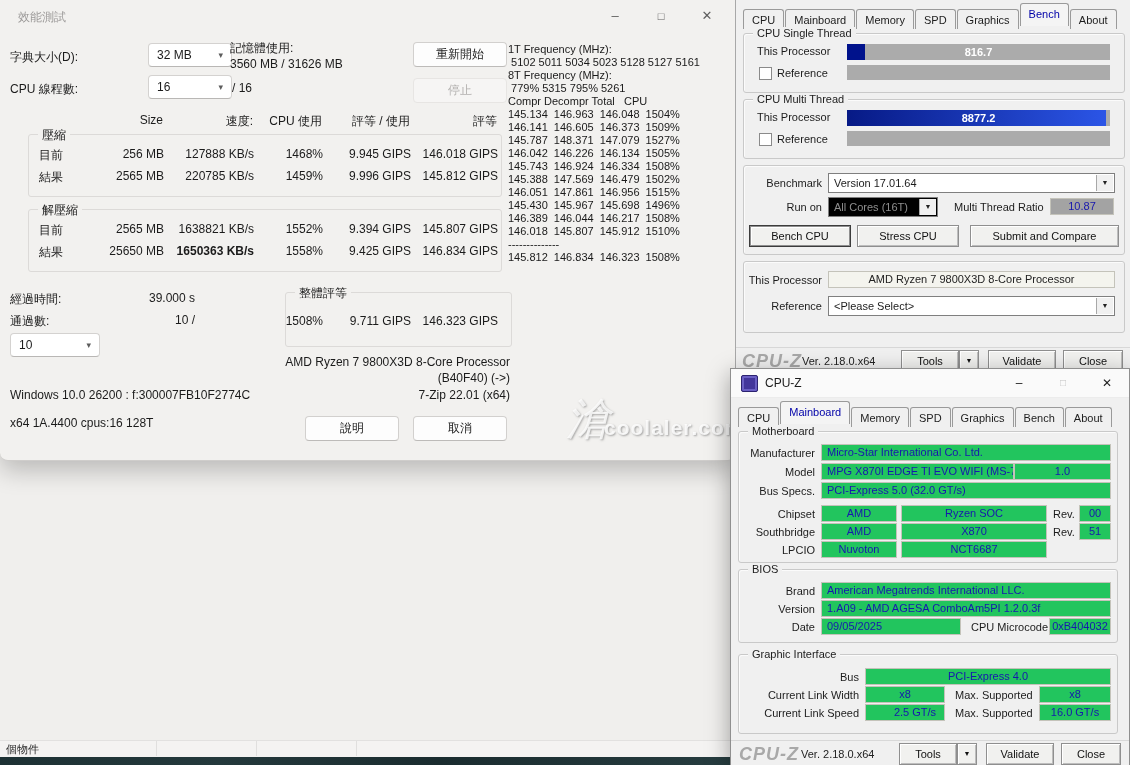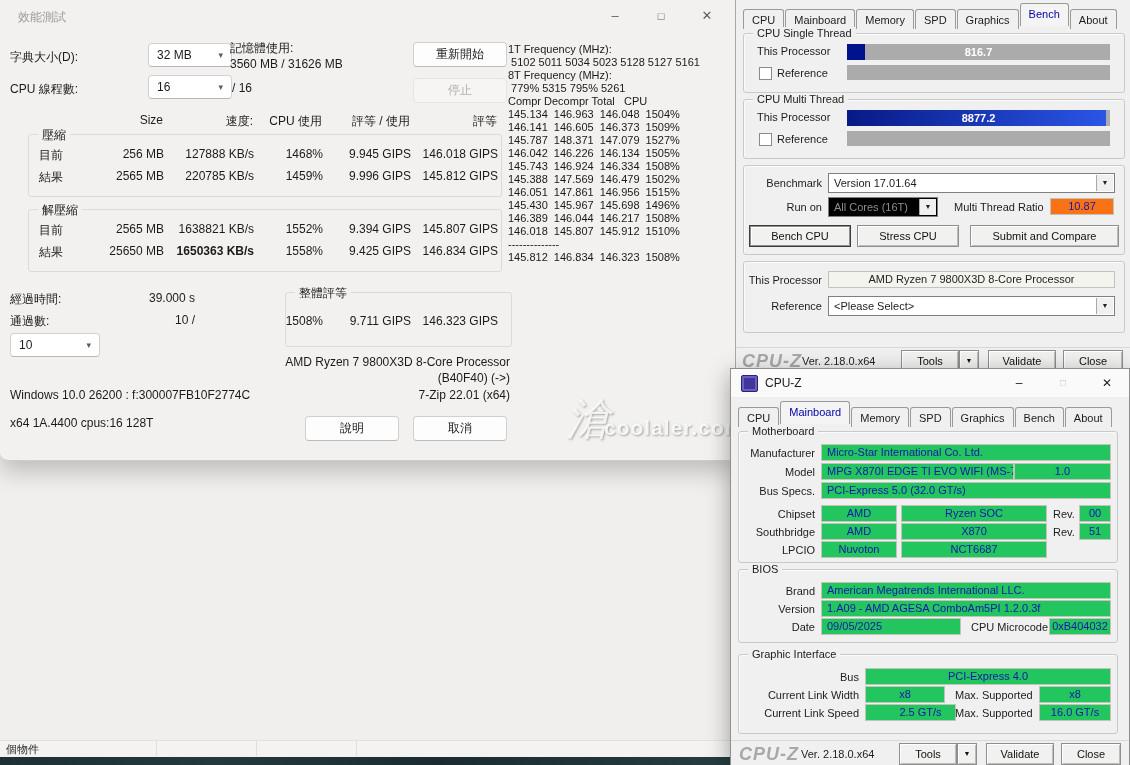--- a/index.html
+++ b/index.html
@@ -221,21 +221,21 @@
       <div class="abs ccombo" style="left:84px;top:7px;width:287px;">
         <span>Version 17.01.64</span>
         <span class="cararea">▼</span>
       </div>
       <div class="abs clbl crt" style="left:0;top:35px;width:78px;">Run on</div>
       <div class="abs ccombo disabled" style="left:84px;top:31px;width:110px;">
         <span>All Cores (16T)</span>
         <span class="cararea">▼</span>
       </div>
       <div class="abs clbl" style="left:210px;top:35px;">Multi Thread Ratio</div>
-      <div class="abs cfield ctr" style="left:306px;top:32px;width:64px;background:#f97316;">10.87</div>
+      <div class="abs cfield ctr" style="left:306px;top:32px;width:64px;background:#a3a3a3;">10.87</div>
       <div class="abs cbtn default" style="left:5px;top:59px;width:102px;">Bench CPU</div>
       <div class="abs cbtn" style="left:113px;top:59px;width:102px;">Stress CPU</div>
       <div class="abs cbtn" style="left:226px;top:59px;width:149px;">Submit and Compare</div>
     </div>
 
     <div class="abs cgbox" style="left:7px;top:261px;width:380px;height:70px;">
       <div class="abs clbl crt" style="left:0;top:12px;width:78px;">This Processor</div>
       <div class="abs cfield dark" style="left:84px;top:9px;width:287px;background:#f4f4ee;">AMD Ryzen 7 9800X3D 8-Core Processor</div>
       <div class="abs clbl crt" style="left:0;top:38px;width:78px;">Reference</div>
       <div class="abs ccombo" style="left:84px;top:34px;width:287px;">
@@ -308,21 +308,21 @@
 
     <div class="abs cgbox" style="left:7px;top:285px;width:378px;height:78px;">
       <span class="glabel">Graphic Interface</span>
       <div class="abs clbl crt" style="left:0;top:16px;width:120px;">Bus</div>
       <div class="abs cfield ctr" style="left:126px;top:13px;width:246px;">PCI-Express 4.0</div>
       <div class="abs clbl crt" style="left:0;top:34px;width:120px;">Current Link Width</div>
       <div class="abs cfield ctr" style="left:126px;top:31px;width:80px;">x8</div>
       <div class="abs clbl" style="left:216px;top:34px;">Max. Supported</div>
       <div class="abs cfield ctr" style="left:300px;top:31px;width:72px;">x8</div>
       <div class="abs clbl crt" style="left:0;top:52px;width:120px;">Current Link Speed</div>
-      <div class="abs cfield ctr" style="left:126px;top:49px;width:91px;padding-left:20px;">2.5 GT/s</div>
+      <div class="abs cfield ctr" style="left:126px;top:49px;width:80px;padding-left:20px;">2.5 GT/s</div>
       <div class="abs clbl" style="left:216px;top:52px;">Max. Supported</div>
       <div class="abs cfield ctr" style="left:300px;top:49px;width:72px;">16.0 GT/s</div>
     </div>
 
     <div class="abs footer" style="left:0;top:371px;width:100%;height:25px;">
       <span class="abs cpuz-logo" style="left:8px;top:3px;">CPU-Z</span>
       <span class="abs vertext" style="left:70px;top:7px;">Ver. 2.18.0.x64</span>
       <span class="abs cbtn" style="left:168px;top:2px;width:58px;">Tools</span>
       <span class="abs cbtn" style="left:226px;top:2px;width:20px;font-size:7px;">▼</span>
       <span class="abs cbtn" style="left:255px;top:2px;width:68px;">Validate</span>

